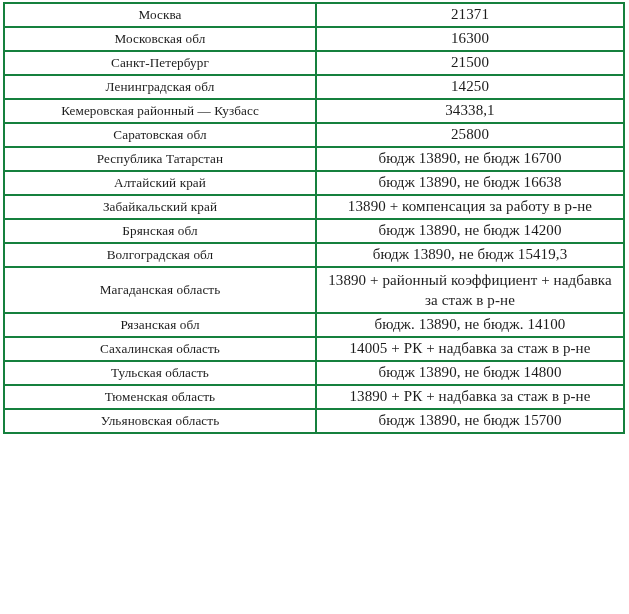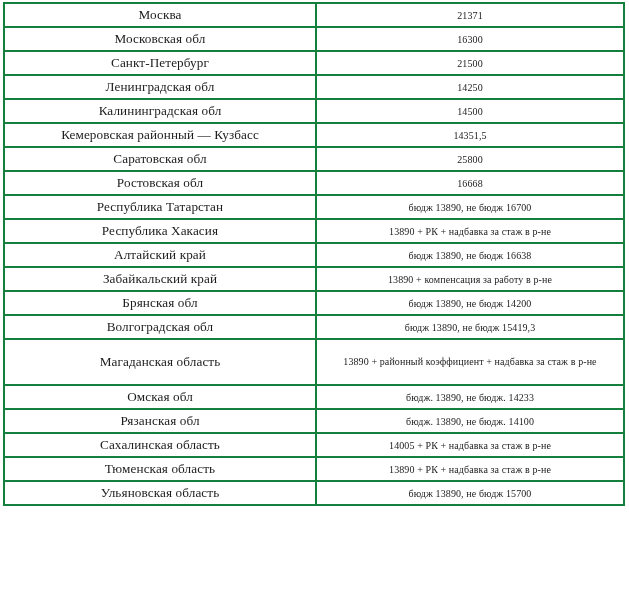--- a/index.html
+++ b/index.html
@@ -34,21 +34,21 @@
     font-size: 13.3px;
     line-height: 1.30;
     padding: 1px 3px;
     height: 20px;
     color: #1c1c1c;
     white-space: normal;
     word-wrap: break-word;
     letter-spacing: 0.1px;
   }
   table.wage-table td.region-cell { font-size: 13.2px; }
-  table.wage-table td.value-cell  { font-size: 10px; }
+  table.wage-table td.value-cell  { font-size: 15px; }
   table.wage-table tr.tall-row td {
     height: 42px;
     line-height: 1.35;
   }
 </style>
 </head>
 <body>
 
 <div id="wage-table-wrap">
   <table class="wage-table">
@@ -67,42 +67,30 @@
         </tr>
         <tr>
           <td class="region-cell">Санкт-Петербург</td>
           <td class="value-cell">21500</td>
         </tr>
         <tr>
           <td class="region-cell">Ленинградская обл</td>
           <td class="value-cell">14250</td>
         </tr>
         <tr>
-          <td class="region-cell">Калининградская обл</td>
-          <td class="value-cell">14500</td>
-        </tr>
-        <tr>
           <td class="region-cell">Кемеровская районный — Кузбасс</td>
-          <td class="value-cell">14351,5</td>
+          <td class="value-cell">34338,1</td>
         </tr>
         <tr>
           <td class="region-cell">Саратовская обл</td>
           <td class="value-cell">25800</td>
         </tr>
         <tr>
-          <td class="region-cell">Ростовская обл</td>
-          <td class="value-cell">16668</td>
-        </tr>
-        <tr>
           <td class="region-cell">Республика Татарстан</td>
           <td class="value-cell">бюдж 13890, не бюдж 16700</td>
-        </tr>
-        <tr>
-          <td class="region-cell">Республика Хакасия</td>
-          <td class="value-cell">13890 + РК + надбавка за стаж в р-не</td>
         </tr>
         <tr>
           <td class="region-cell">Алтайский край</td>
           <td class="value-cell">бюдж 13890, не бюдж 16638</td>
         </tr>
         <tr>
           <td class="region-cell">Забайкальский край</td>
           <td class="value-cell">13890 + компенсация за работу в р-не</td>
         </tr>
         <tr>
@@ -111,30 +99,30 @@
         </tr>
         <tr>
           <td class="region-cell">Волгоградская обл</td>
           <td class="value-cell">бюдж 13890, не бюдж 15419,3</td>
         </tr>
         <tr class="tall-row">
           <td class="region-cell">Магаданская область</td>
           <td class="value-cell">13890 + районный коэффициент + надбавка за стаж в р-не</td>
         </tr>
         <tr>
-          <td class="region-cell">Омская обл</td>
-          <td class="value-cell">бюдж. 13890, не бюдж. 14233</td>
-        </tr>
-        <tr>
           <td class="region-cell">Рязанская обл</td>
           <td class="value-cell">бюдж. 13890, не бюдж. 14100</td>
         </tr>
         <tr>
           <td class="region-cell">Сахалинская область</td>
           <td class="value-cell">14005 + РК + надбавка за стаж в р-не</td>
+        </tr>
+        <tr>
+          <td class="region-cell">Тульская область</td>
+          <td class="value-cell">бюдж 13890, не бюдж 14800</td>
         </tr>
         <tr>
           <td class="region-cell">Тюменская область</td>
           <td class="value-cell">13890 + РК + надбавка за стаж в р-не</td>
         </tr>
         <tr>
           <td class="region-cell">Ульяновская область</td>
           <td class="value-cell">бюдж 13890, не бюдж 15700</td>
         </tr>
       </tbody>

